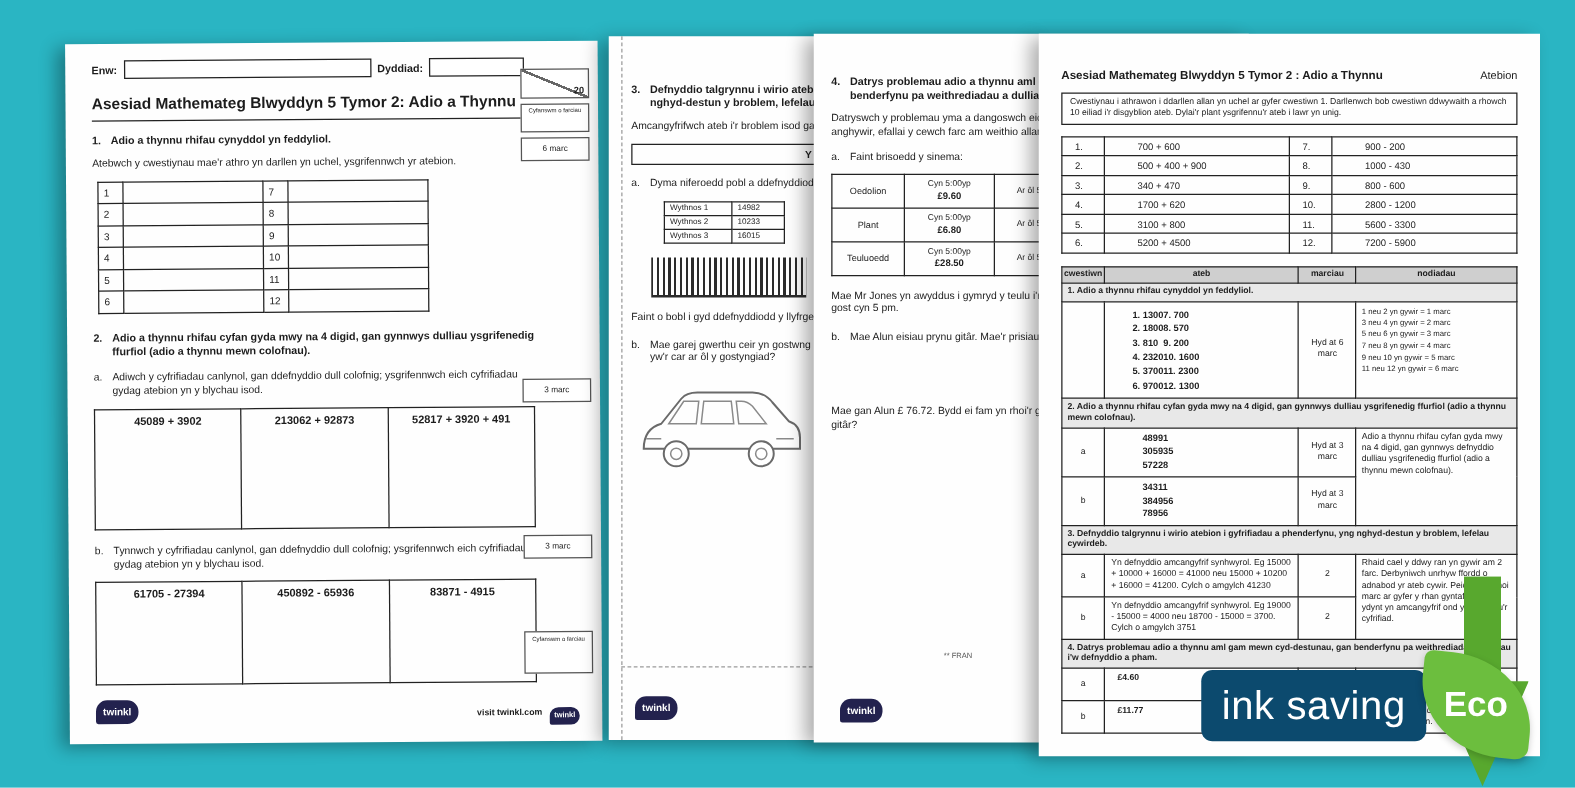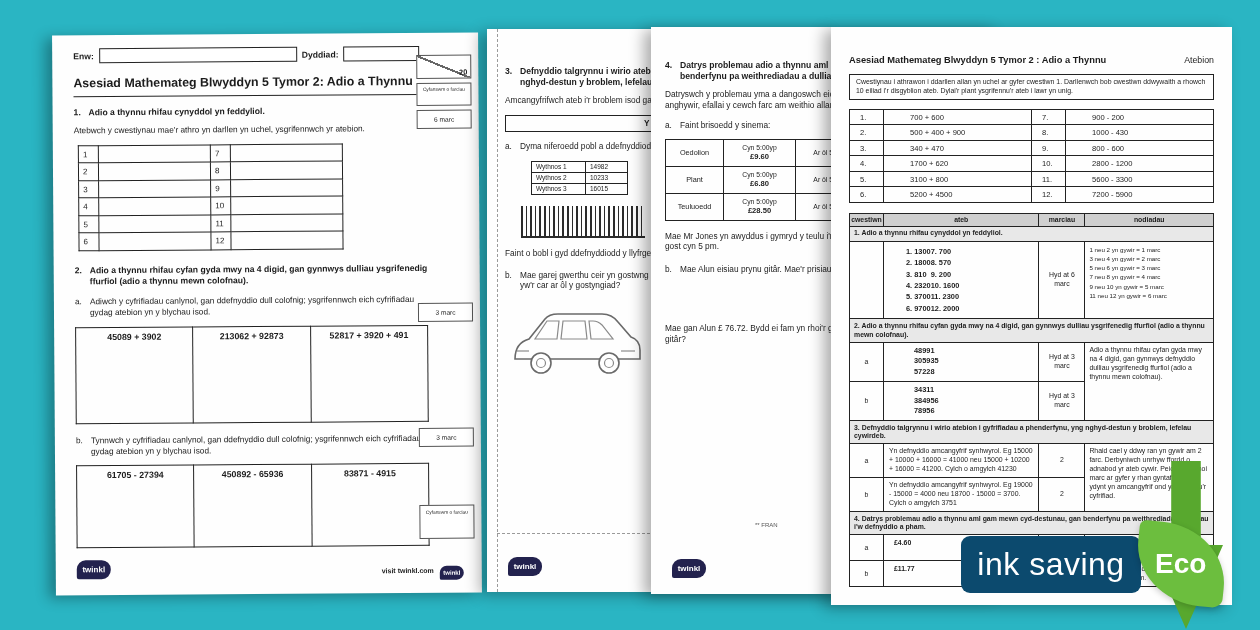--- a/index.html
+++ b/index.html
@@ -399,21 +399,21 @@
               <div>4. 2320</div>
               <div>5. 3700</div>
               <div>6. 9700</div>
             </div>
             <div class="ansbold">
               <div>7. 700</div>
               <div>8. 570</div>
               <div>9. 200</div>
               <div>10. 1600</div>
               <div>11. 2300</div>
-              <div>12. 2000</div>
+              <div>12. 1300</div>
             </div>
           </div>
         </td>
         <td class="cm marks">Hyd at 6 marc</td>
         <td class="cn4">
           <div class="noteslist">
             <div>1 neu 2 yn gywir = 1 marc</div>
             <div>3 neu 4 yn gywir = 2 marc</div>
             <div>5 neu 6 yn gywir = 3 marc</div>
             <div>7 neu 8 yn gywir = 4 marc</div>

